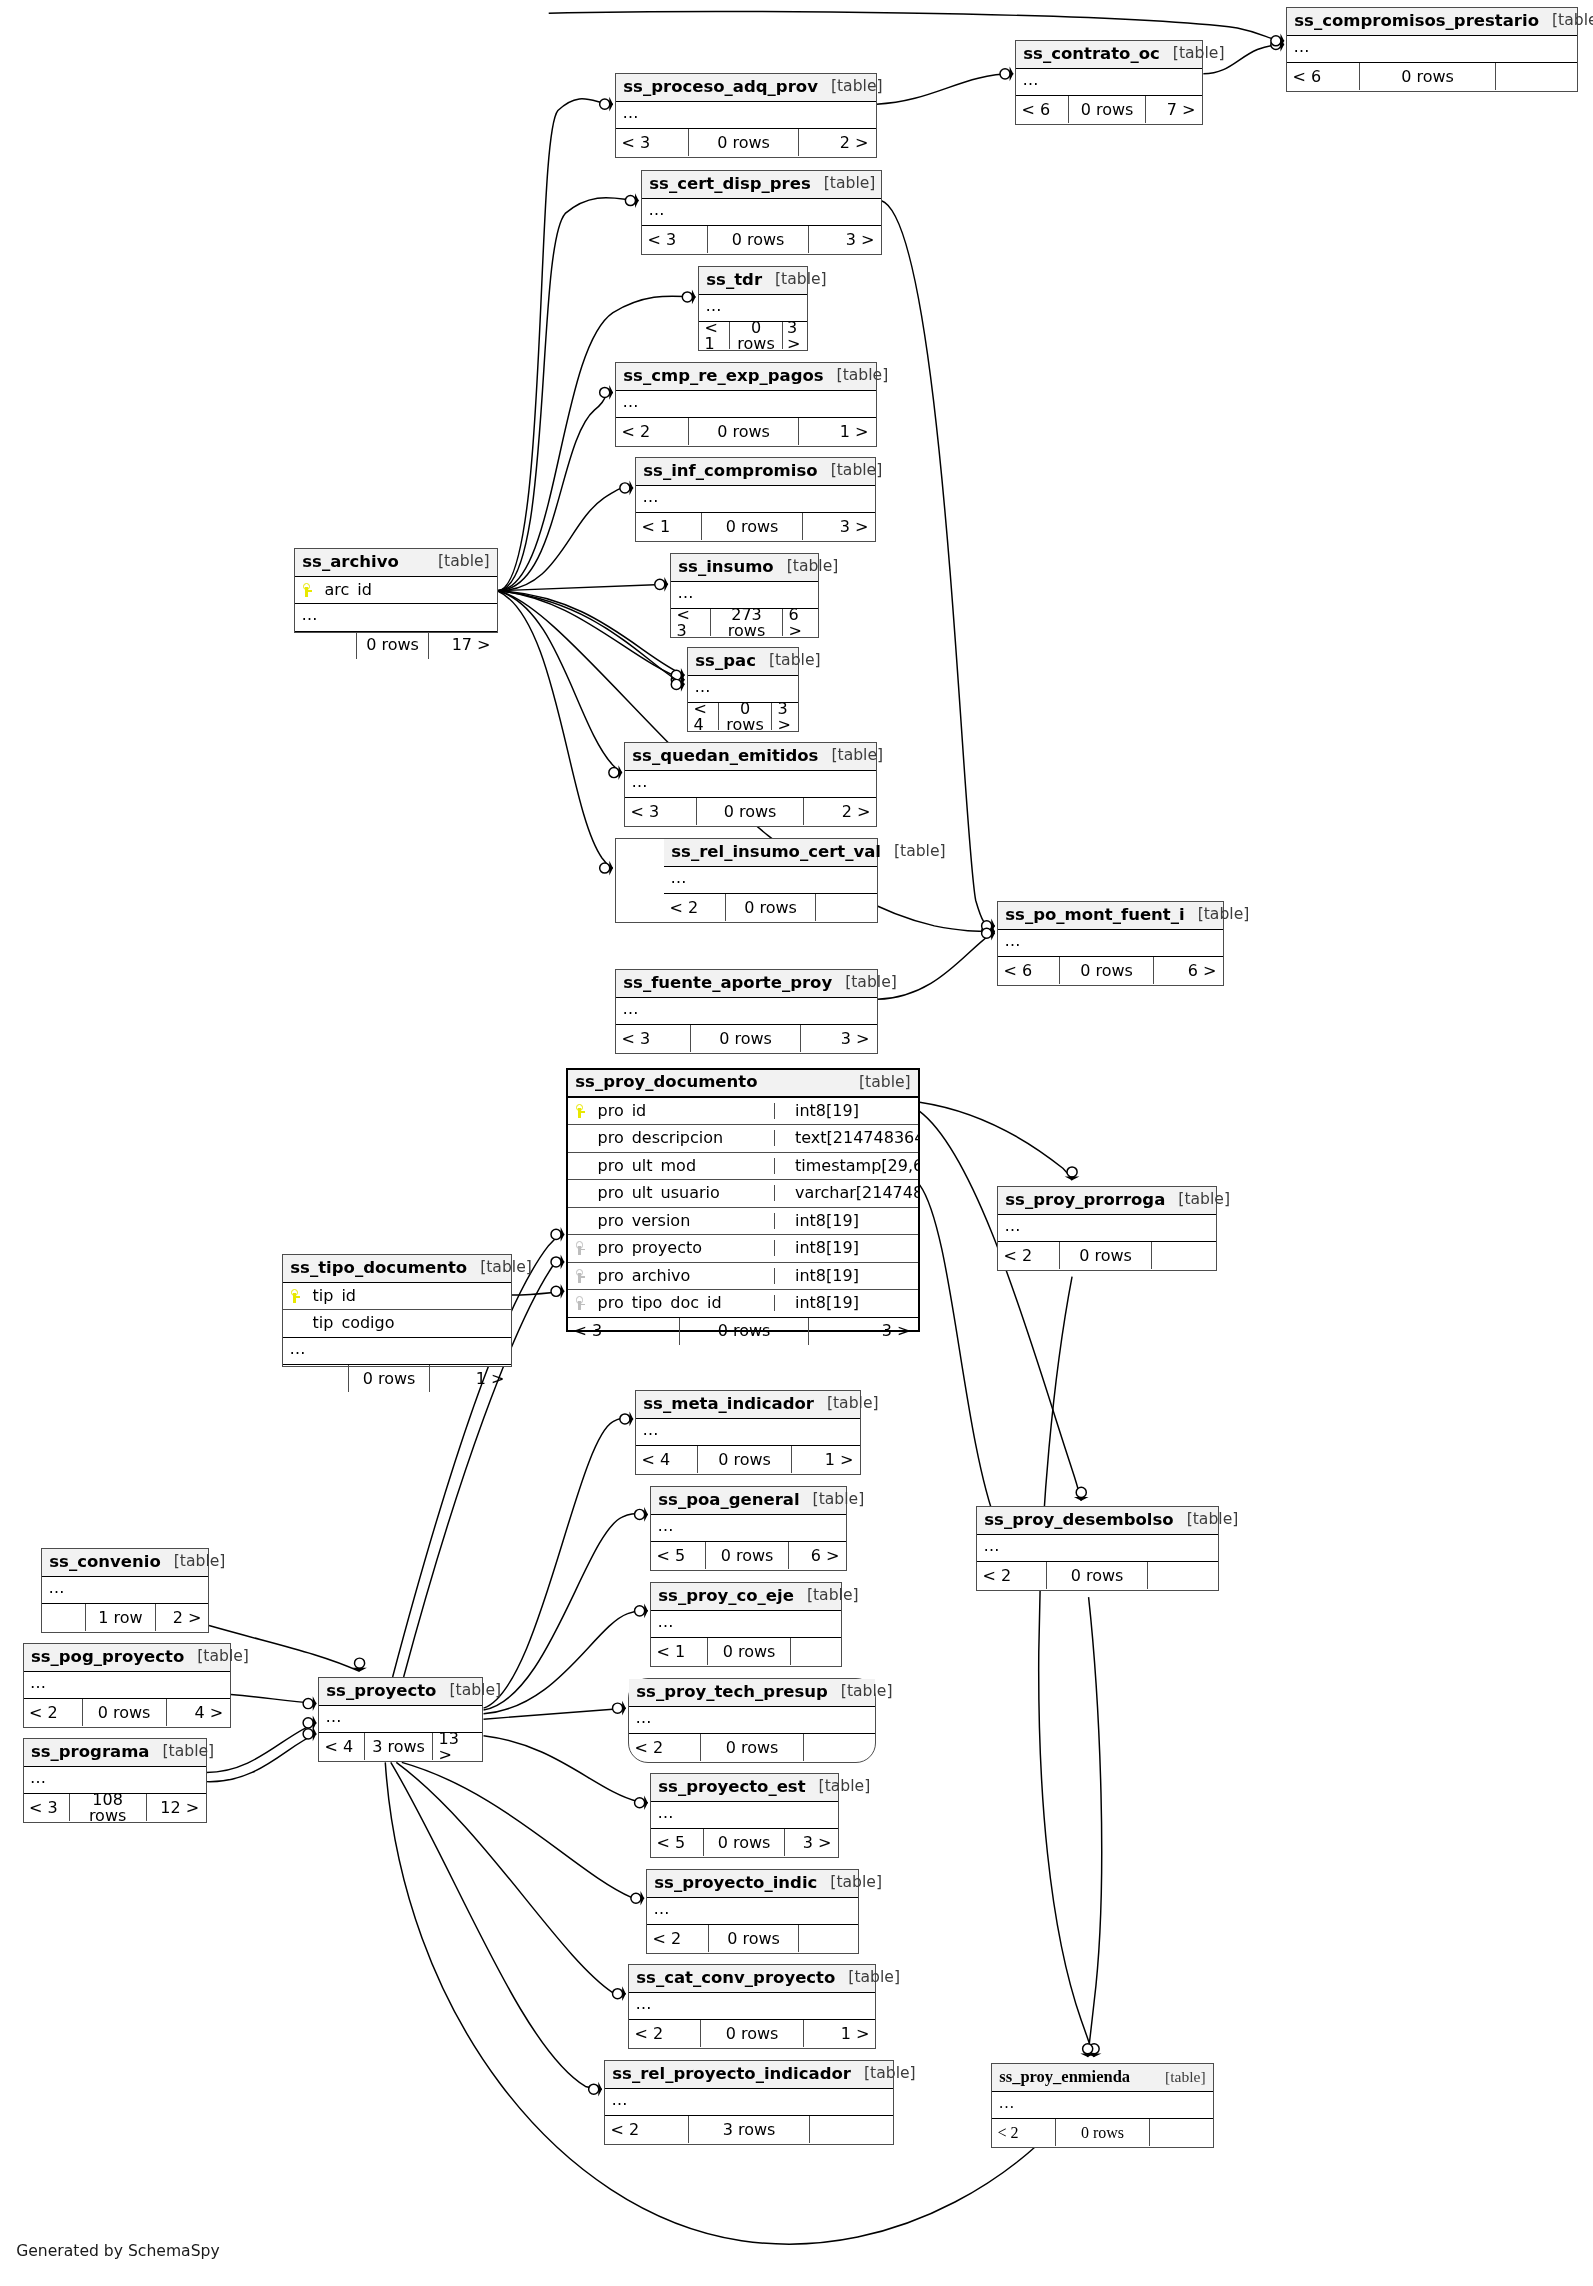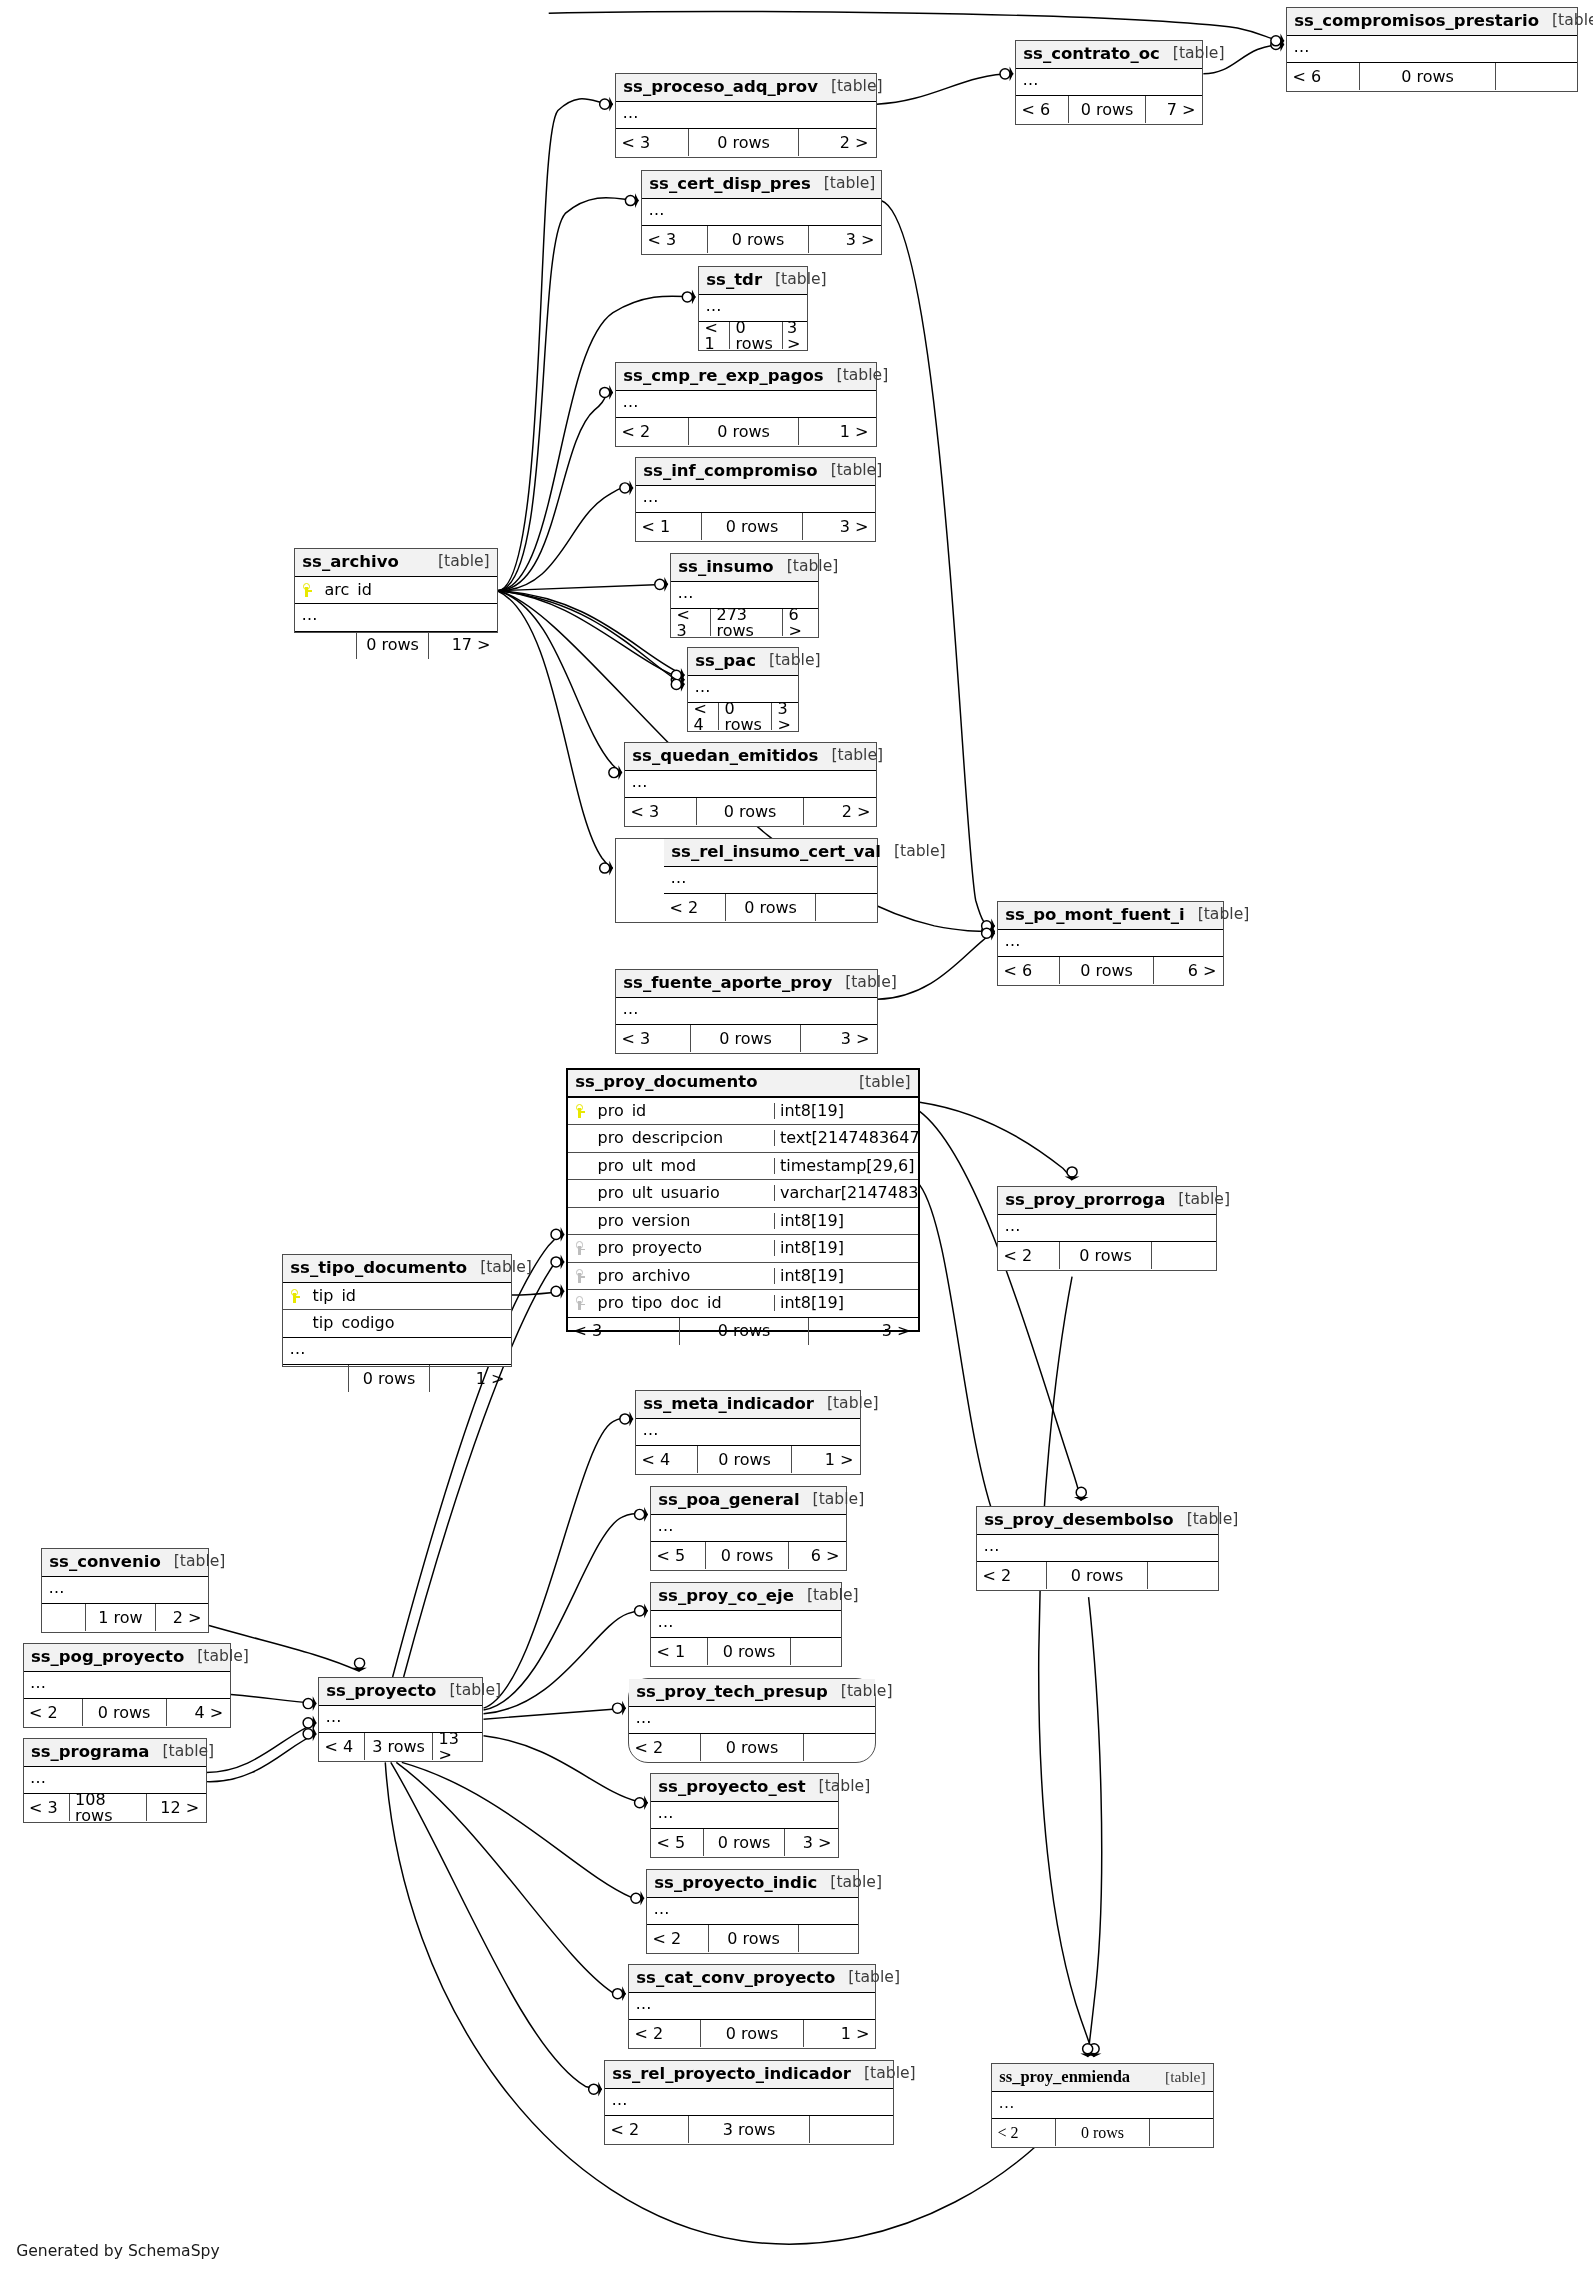--- a/index.html
+++ b/index.html
@@ -35,31 +35,31 @@
   .tname{font-weight:bold;font-size:16.5px;letter-spacing:0px;}
   .ttag{font-size:15.6px;color:#3c3c3c;font-weight:normal;padding-left:13px;}
   .cols{display:block;}
   .col{
     display:flex;align-items:center;height:27.5px;box-sizing:border-box;
     border-bottom:1.5px solid #4d4d4d;white-space:nowrap;
   }
   .col:last-child{border-bottom:1.5px solid #000000;}
   .col .kcell{width:24px;flex:0 0 24px;display:flex;align-items:center;justify-content:center;}
   .col .cname{padding-left:5.5px;flex:1 1 auto;overflow:hidden;}
-  .col .ctype{border-left:1.5px solid #4d4d4d;padding-left:5px;box-sizing:border-box;overflow:hidden;}
+  .col .ctype{border-left:1.5px solid #4d4d4d;padding-left:20px;box-sizing:border-box;overflow:hidden;}
   .ell{display:block;padding-left:6.4px;height:27.5px;line-height:22px;
        border-bottom:1.5px solid #000000;box-sizing:border-box;font-size:16px;}
   .tfoot{display:flex;height:27px;box-sizing:border-box;}
   .tfoot div{
     display:flex;align-items:center;box-sizing:border-box;
     border-right:1.5px solid #4d4d4d;padding:0 5.5px;overflow:hidden;
   }
   .tfoot div:last-child{border-right:none;}
   .f-l{justify-content:flex-start;}
-  .f-c{justify-content:center;}
+  .f-c{justify-content:center;text-align:center;}
   .f-r{justify-content:flex-end;}
   .keyicon{display:inline-block;width:10px;height:13.8px;position:relative;}
   .keyicon i{
     position:absolute;left:2.8px;top:4.6px;width:3.7px;height:9.2px;background:currentColor;display:block;
   }
   .keyicon b{
     position:absolute;left:0.9px;top:0px;width:7.3px;height:7.3px;border-radius:50%;
     border:1.8px solid currentColor;box-sizing:border-box;display:block;
   }
   .keyicon s{position:absolute;left:6.4px;top:7.3px;width:3.7px;height:1.8px;background:currentColor;display:block;}

